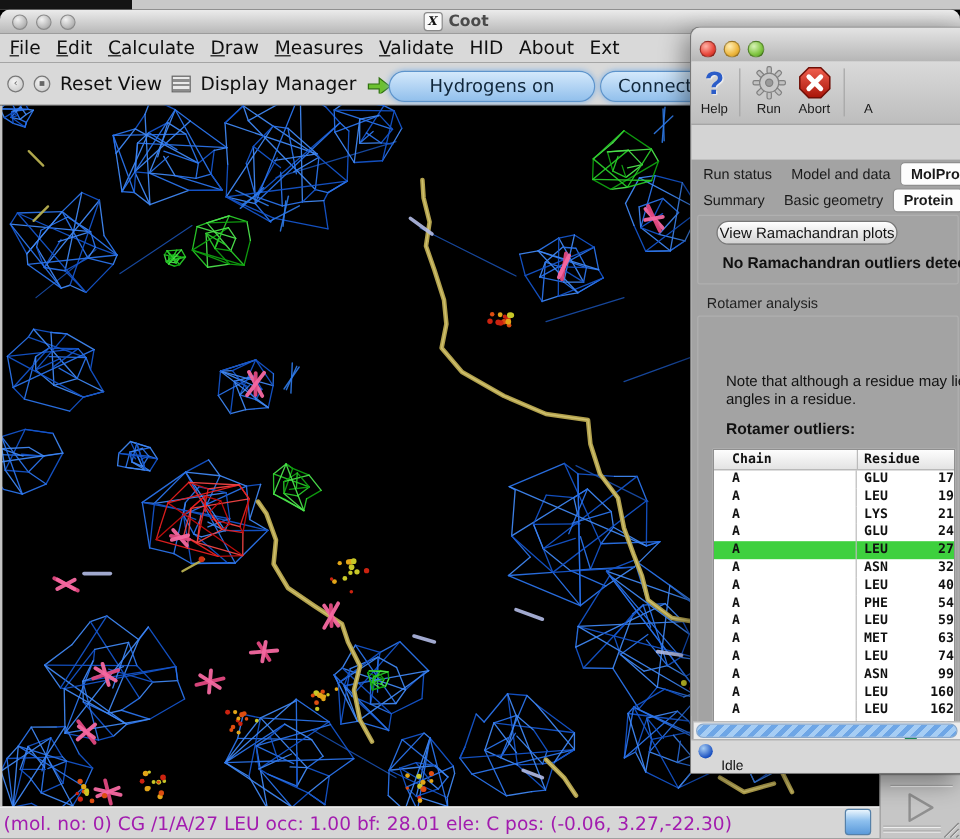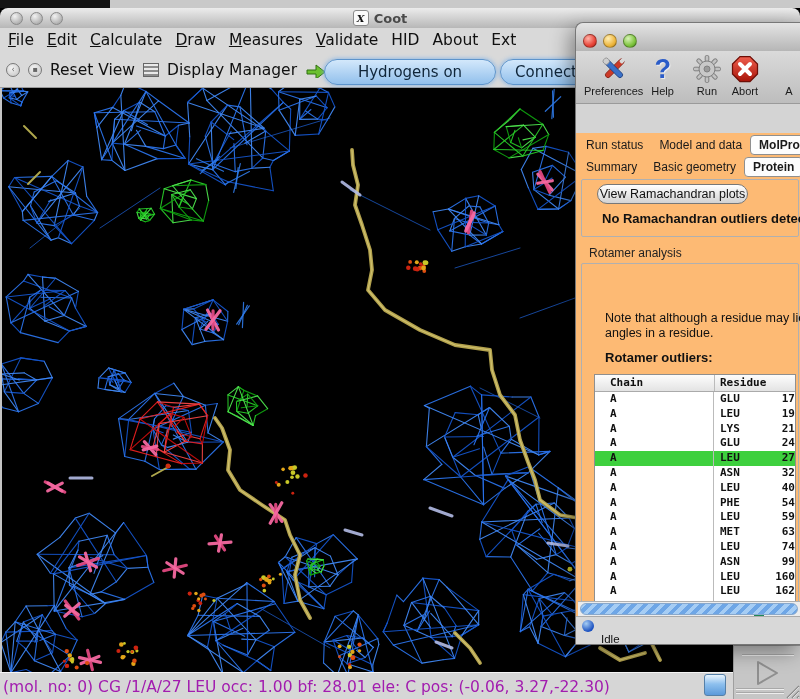--- a/index.html
+++ b/index.html
@@ -69,21 +69,21 @@
   .d-tb-sep{width:1px;height:40px;background:#a5a5a5;margin:3px 5px 0 5px;}
   .help-q{font:bold 27px "Liberation Sans",sans-serif;color:#2b5cc8;line-height:30px;
     text-shadow:1px 1px 1px rgba(255,255,255,.7);}
   .d-tabs1{position:absolute;left:0;top:81px;width:100%;height:28px;background:#cfcfcf;
     border-bottom:1px solid #b2b2b2;display:flex;align-items:center;padding-left:5px;
     box-sizing:border-box;gap:9px;}
   .tabbox{background:#fdfdfd;border:1px solid #8f8f8f;border-radius:4px;padding:2px 8px;
     font-size:12px;color:#1a1a1a;white-space:nowrap;}
   .tabplain{font-size:12px;color:#1a1a1a;white-space:nowrap;}
   .tabbold{font-weight:bold;}
-  .d-pane{position:absolute;left:0;top:110px;width:100%;bottom:28px;background:#fdba74;overflow:hidden;}
+  .d-pane{position:absolute;left:0;top:110px;width:100%;bottom:28px;background:#a3a3a3;overflow:hidden;}
   .d-tabrow{display:flex;align-items:center;gap:8px;padding-left:10px;height:23px;
     font-size:11.5px;color:#222;}
   .tiny-sep{width:1px;height:12px;background:#a8a8a8;}
   .frame{border:1px solid #b0b0b0;border-radius:2px;margin-left:5px;width:218px;
     box-sizing:border-box;position:relative;}
   .pill-btn{position:absolute;height:20px;border-radius:10px;
     background:linear-gradient(#ffffff,#d2d2d2);border:1px solid #777;box-sizing:border-box;
     display:flex;align-items:center;justify-content:center;font-size:12.5px;color:#111;
     white-space:nowrap;padding:0 10px;}
   .bold-msg{position:absolute;font-size:13px;font-weight:bold;color:#111;white-space:nowrap;}
@@ -1413,33 +1413,20 @@
 
 <div class="dialog">
   <div class="d-titlebar">
     <div class="light red" style="left:7px"></div>
     <div class="light yellow" style="left:27px"></div>
     <div class="light green" style="left:47px"></div>
   </div>
 
   <div class="d-toolbar">
     <div class="d-tool">
-      <svg width="32" height="30">
-        <g transform="rotate(45 16 15)">
-          <rect x="13.4" y="2" width="5.2" height="24" rx="2.4" fill="#cc3a28" stroke="#7e2014" stroke-width="0.8"></rect>
-          <rect x="14" y="1" width="4" height="5" rx="1.5" fill="#d8d8d8"></rect>
-        </g>
-        <g transform="rotate(-45 16 15)">
-          <rect x="13.4" y="2" width="5.2" height="24" rx="2.4" fill="#3a70c8" stroke="#1c3c78" stroke-width="0.8"></rect>
-          <rect x="13" y="1" width="6" height="6" rx="2.5" fill="#cfcfcf" stroke="#888" stroke-width="0.7"></rect>
-        </g>
-      </svg>
-      <span class="d-tool-label">Preferences</span>
-    </div>
-    <div class="d-tool">
       <span class="help-q">?</span>
       <span class="d-tool-label">Help</span>
     </div>
     <div class="d-tb-sep"></div>
     <div class="d-tool">
       <svg width="30" height="30" viewBox="0 0 30 30">
         <g fill="#c2c2c2" stroke="#808080" stroke-width="1">
           <rect x="13.2" y="1.5" width="3.6" height="6" rx="1.4"></rect>
           <rect x="13.2" y="22.5" width="3.6" height="6" rx="1.4"></rect>
           <rect x="13.2" y="1.5" width="3.6" height="6" rx="1.4" transform="rotate(45 15 15)"></rect>

